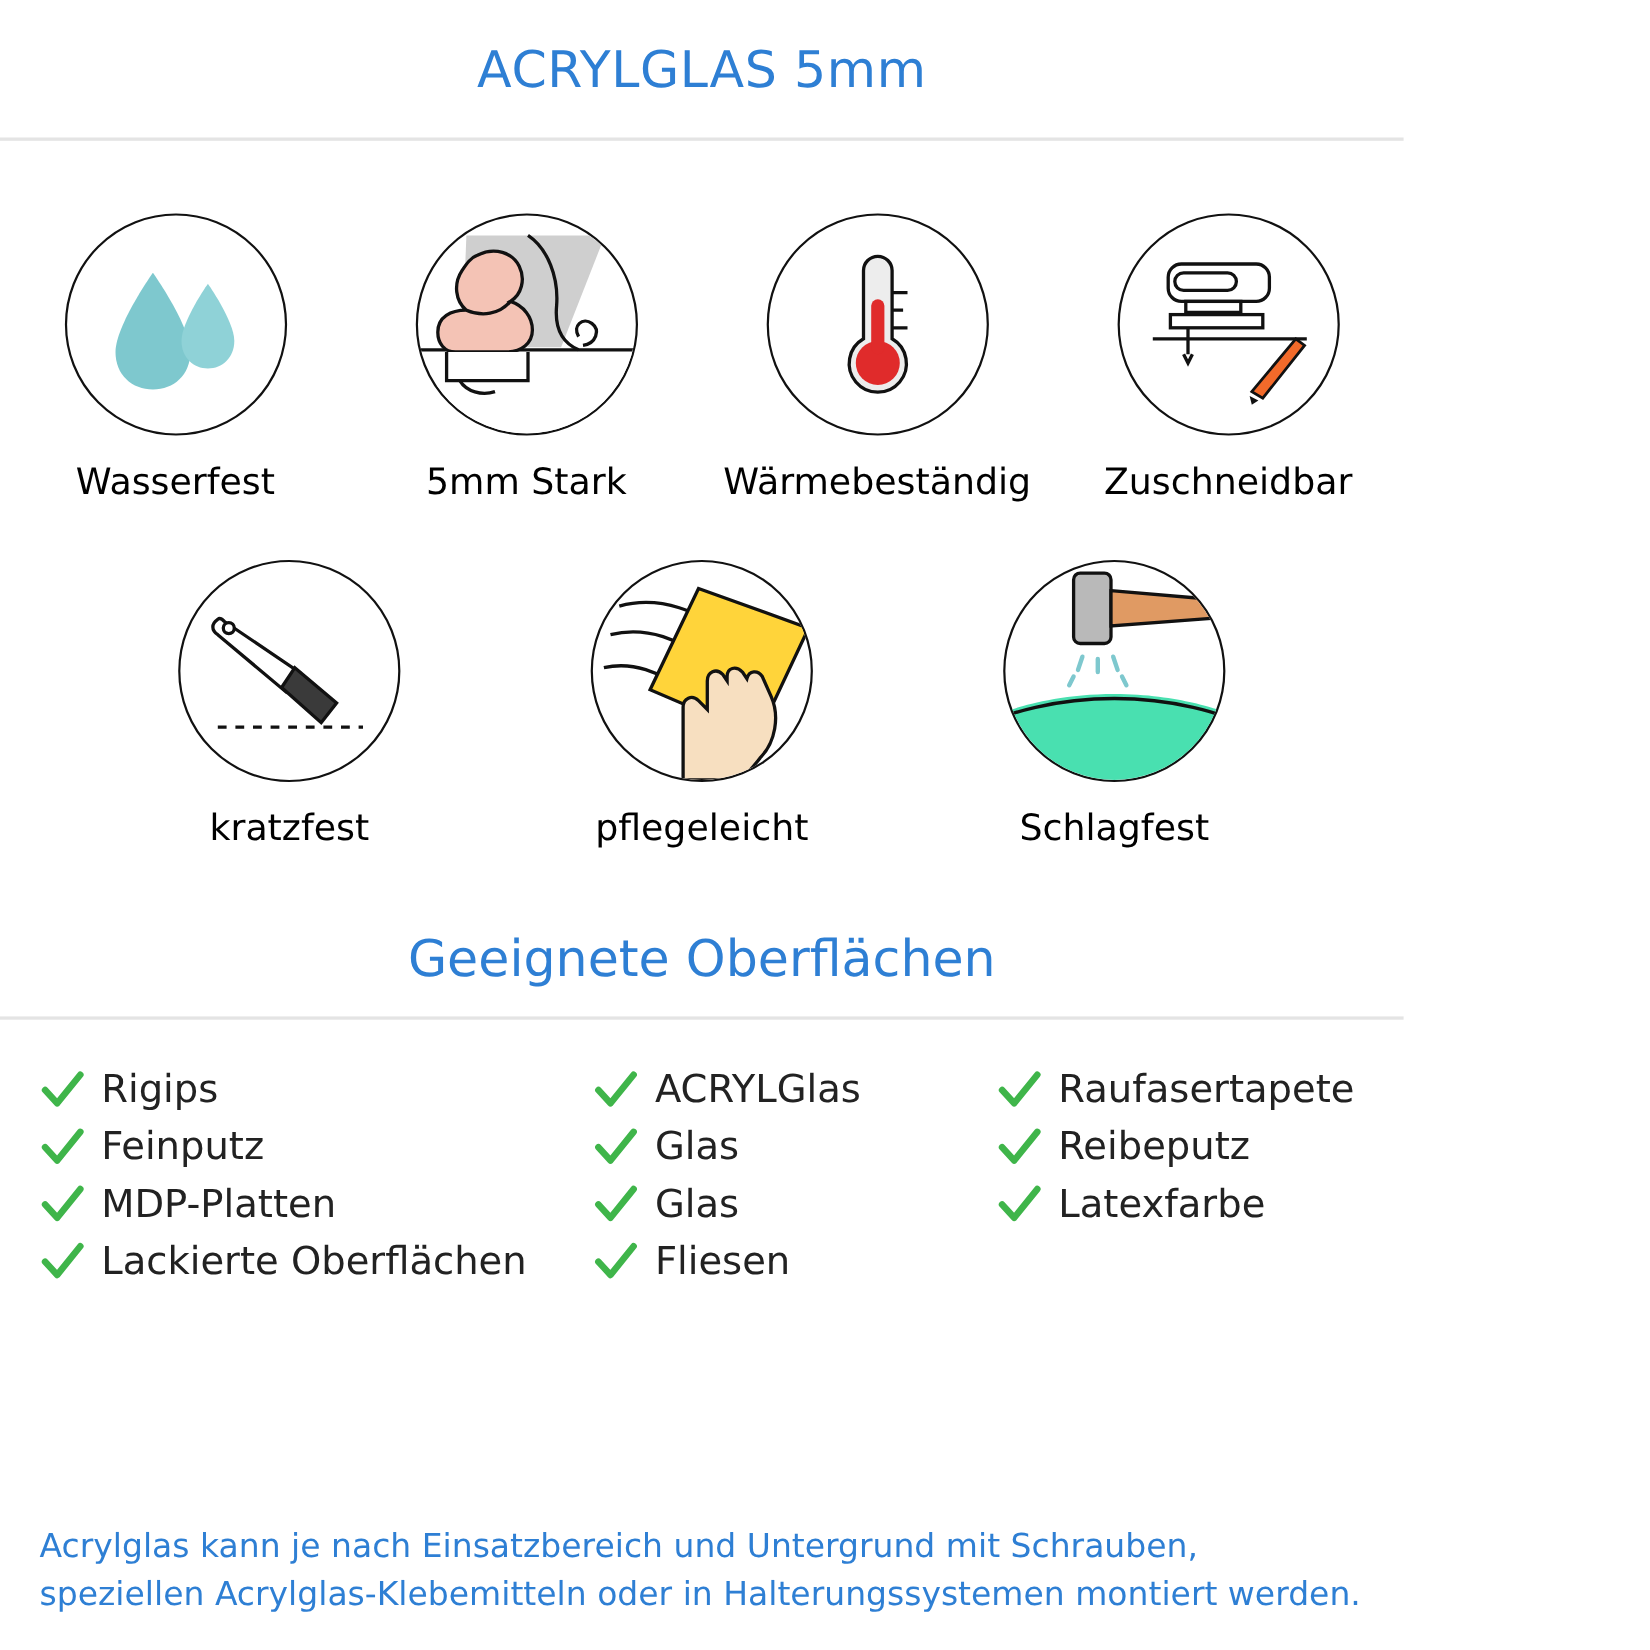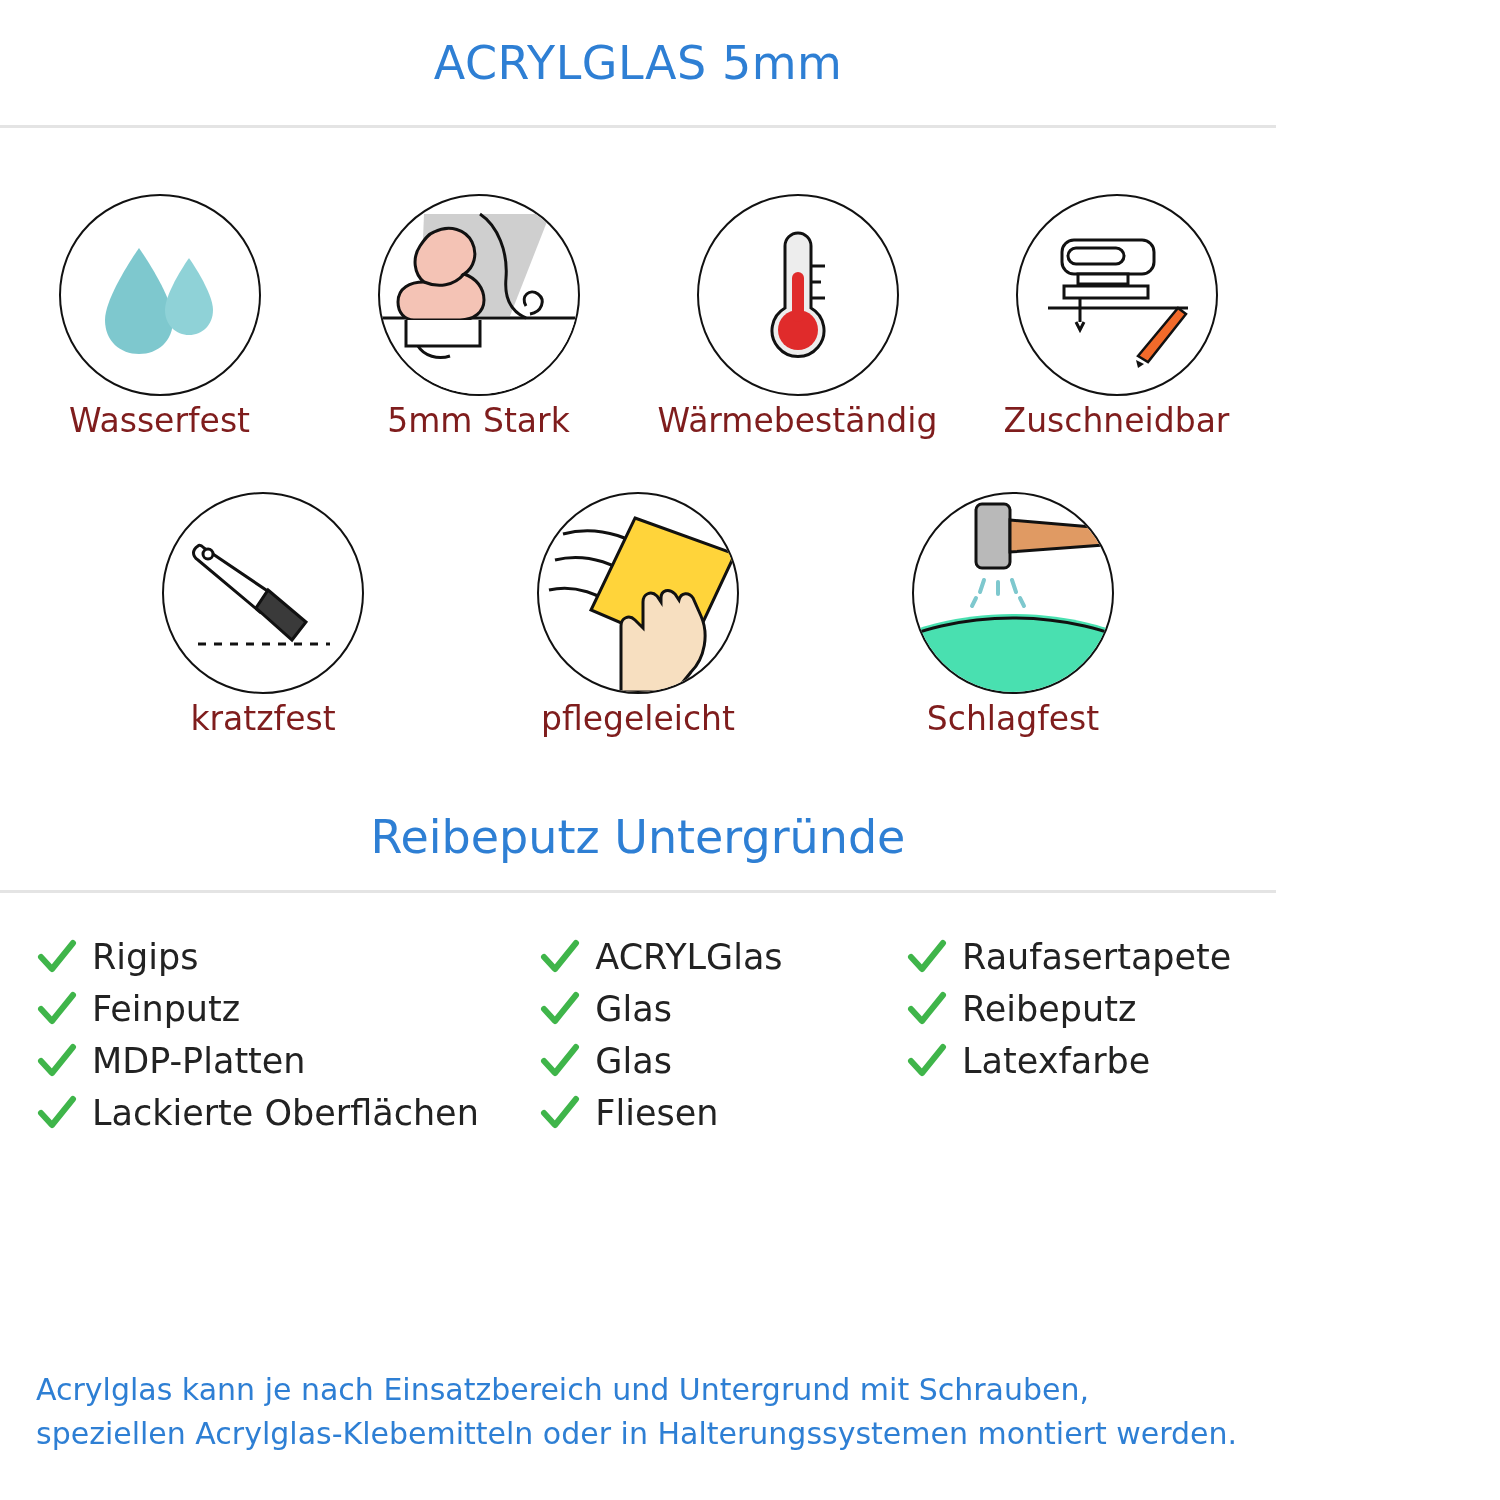--- a/index.html
+++ b/index.html
@@ -63,23 +63,23 @@
     border: 2.5px solid #111;
     background: #fff;
     overflow: hidden;
     position: relative;
     display: flex;
     align-items: center;
     justify-content: center;
   }
   .icon-circle svg { display: block; }
   .feature-label {
-    margin-top: 5px;
+    margin-top: 22px;
     font-size: 33px;
-    color: #7f1d1d;
+    color: #000000;
     font-weight: 400;
     white-space: nowrap;
   }
 
   
   .section-title-wrap {
     margin-top: 72px;
     text-align: center;
     padding-bottom: 26px;
     border-bottom: 3px solid #e4e4e4;
@@ -117,21 +117,21 @@
     font-size: 35px;
     color: #222;
     white-space: nowrap;
   }
 
   
   .footnote {
     position: absolute;
     left: 36px;
     right: 36px;
-    bottom: 44px;
+    bottom: 28px;
     color: #2e7fd4;
     font-size: 30px;
     line-height: 44px;
   }
   .footnote .line { display: block; }
 </style>
 </head>
 <body>
 
 <div class="page">
@@ -247,21 +247,21 @@
             </g>
           </svg>
         </div>
         <div class="feature-label">Schlagfest</div>
       </div>
 
     </div>
   </div>
 
   <div class="section-title-wrap">
-    <span class="section-title">Reibeputz Untergründe</span>
+    <span class="section-title">Geeignete Oberflächen</span>
   </div>
 
   <div class="checklist">
 
     <div class="check-col c1">
       <div class="check-item">
         <svg class="check-mark" viewBox="0 0 42 40">
             <path d="M5 20 L16 32 L37 6" fill="none" stroke="#3fb54a" stroke-width="6" stroke-linecap="round" stroke-linejoin="round"></path>
           </svg>
         <span class="check-text">Rigips</span>

